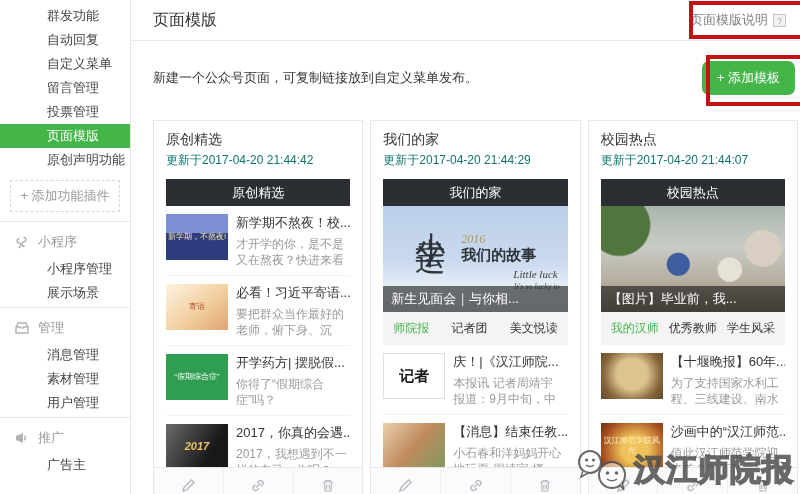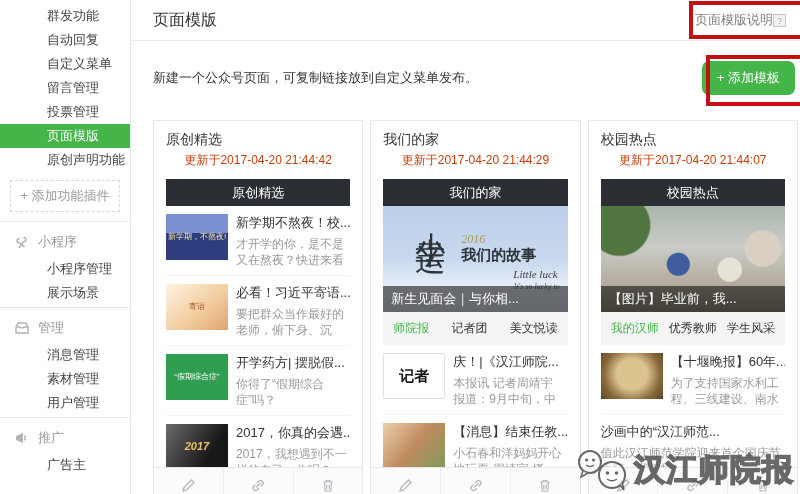--- a/index.html
+++ b/index.html
@@ -15,40 +15,40 @@
   .sb-item.active { background:#44b549; color:#fff; }
   .add-plugin { margin:8px 10px 9px; border:1px dashed #d7d7d7; color:#9a9a9a; text-align:center;
     padding:6px 0; font-size:13px; cursor:pointer; }
   .sb-divider { border-top:1px solid #e7e7eb; margin:2px 0 4px; }
 
   
   .main { flex:1; position:relative; background:#fff; min-width:0; }
   .main-header { height:41px; border-bottom:1px solid #e7e7eb; display:flex; align-items:center;
     justify-content:space-between; padding:0 14px 0 22px; }
   .page-title { font-size:16px; color:#353535; }
-  .help-link { display:flex; align-items:center; font-size:13px; color:#7e7e7e; cursor:pointer;margin-left:12px; }
+  .help-link { display:flex; align-items:center; gap:5px; font-size:13px; color:#7e7e7e; cursor:pointer;margin-left:12px; }
   .q-icon { width:13px; height:13px; border:1px solid #c6c6c6; background:#f2f2f2; display:inline-block;
     font-size:9px; color:#aaa; text-align:center; line-height:12px; }
   .intro-row { display:flex; align-items:center; justify-content:space-between; padding:20px 4px 13px 22px; }
   .intro { font-size:13px; color:#353535; }
   .add-btn { background:#44b549; color:#fff; font-size:13px; border:none; border-radius:7px;
     padding:8px 15px; cursor:pointer; margin-right:1px; }
 
   
   .red-frame { position:absolute; border:4px solid #c41111; pointer-events:none; z-index:30; }
   .rf-help { top:1px; right:-5px; width:116px; height:38px; }
   .rf-add  { top:55px; right:-5px; width:99px; height:51px; }
 
   
   .cards { display:flex; gap:7px; padding:12px 2px 0 22px; align-items:flex-start; }
   .card { flex:1; min-width:0; height:384px; border:1px solid #e7e7eb; background:#fff;
     display:flex; flex-direction:column; overflow:hidden; }
   .card-head { padding:10px 12px 6px; }
   .card-title { font-size:14px; color:#353535; }
-  .card-updated { font-size:12px; color:#c2410c; margin-top:3px;text-align:center; }
+  .card-updated { font-size:12px; color:#0f766e; margin-top:3px; }
   .card-body { padding:4px 12px 0; flex:1; overflow:hidden; }
   .tpl-header { background:#2b2f33; color:#fff; font-size:13px; text-align:center;
     height:27px; line-height:27px; }
 
   .article { display:flex; gap:8px; padding:8px 0 7px; border-bottom:1px solid #f2f2f2; }
   .thumb { width:62px; height:46px; flex:none; display:flex; align-items:center; justify-content:center;
     text-align:center; overflow:hidden; }
   .thumb span { font-size:8px; line-height:1.2; }
   .a-text { min-width:0; flex:1; }
   .a-title { font-size:13px; color:#353535; white-space:nowrap; overflow:hidden; }
@@ -324,20 +324,23 @@
           </div>
 
           <div class="article">
             <div class="thumb t-2-0"></div>
             <div class="a-text">
               <div class="a-title">【十堰晚报】60年...</div>
               <div class="a-desc">为了支持国家水利工程、三线建设、南水北...</div>
             </div>
           </div>
           <div class="article">
+            <div class="thumb t-2-1">
+                <span>汉江师范学院风光</span>
+              </div>
             <div class="a-text">
               <div class="a-title">沙画中的“汉江师范...</div>
               <div class="a-desc">值此汉江师范学院迎来首个国庆节之际，我们特...</div>
             </div>
           </div>
 
         </div>
         <div class="card-footer">
           <div class="cf-btn">
             <svg width="15" height="15" viewBox="0 0 15 15">

